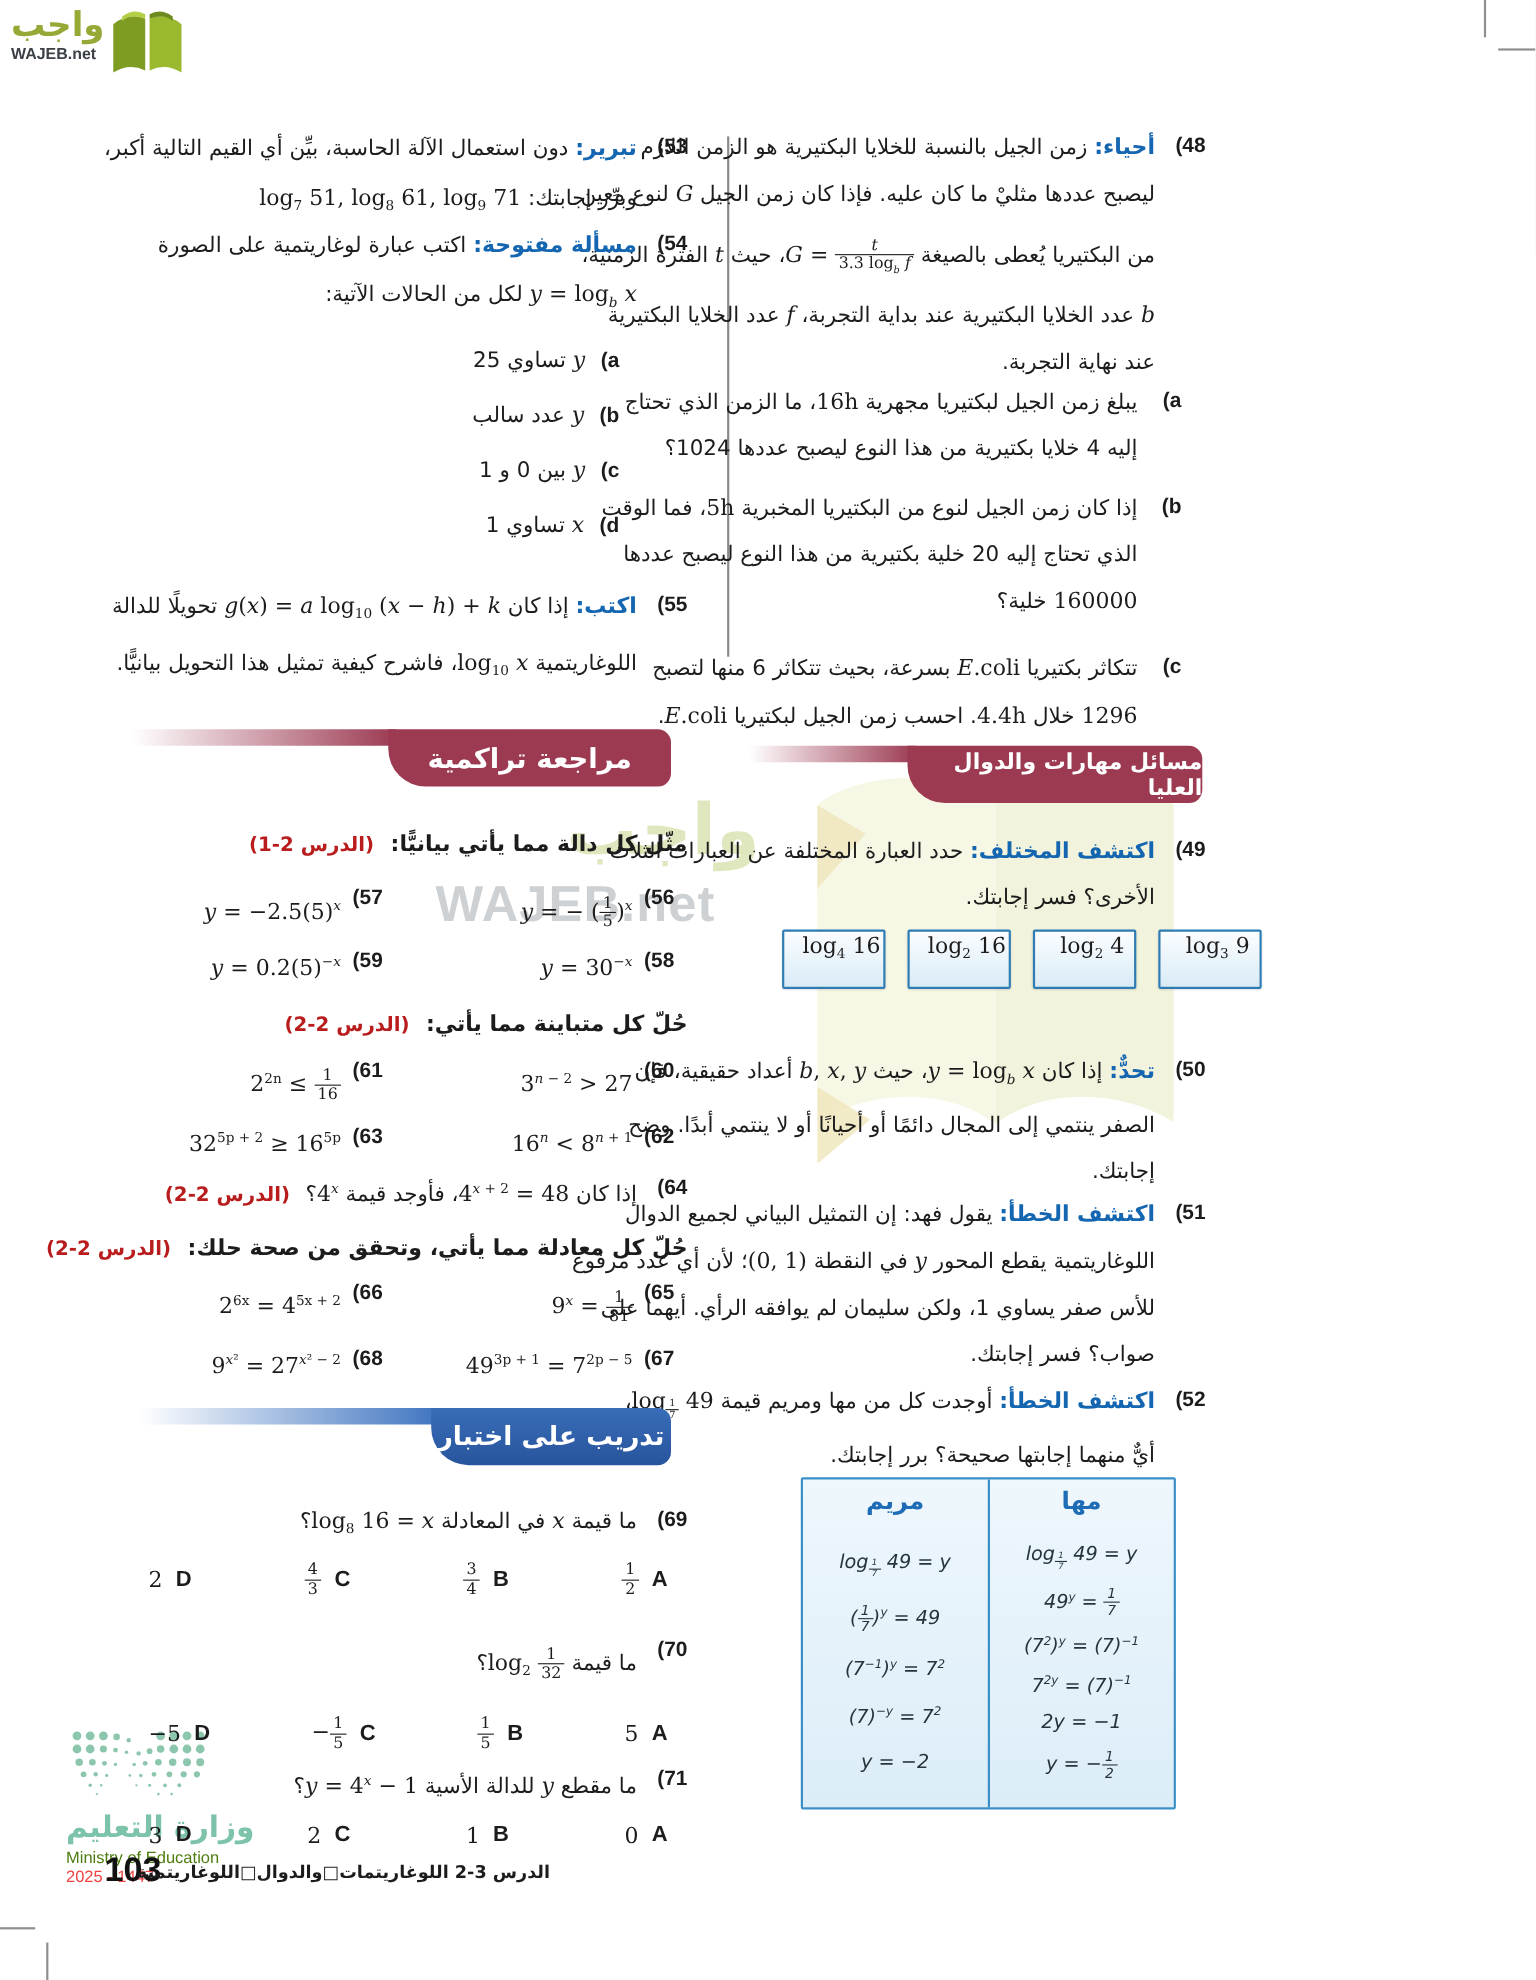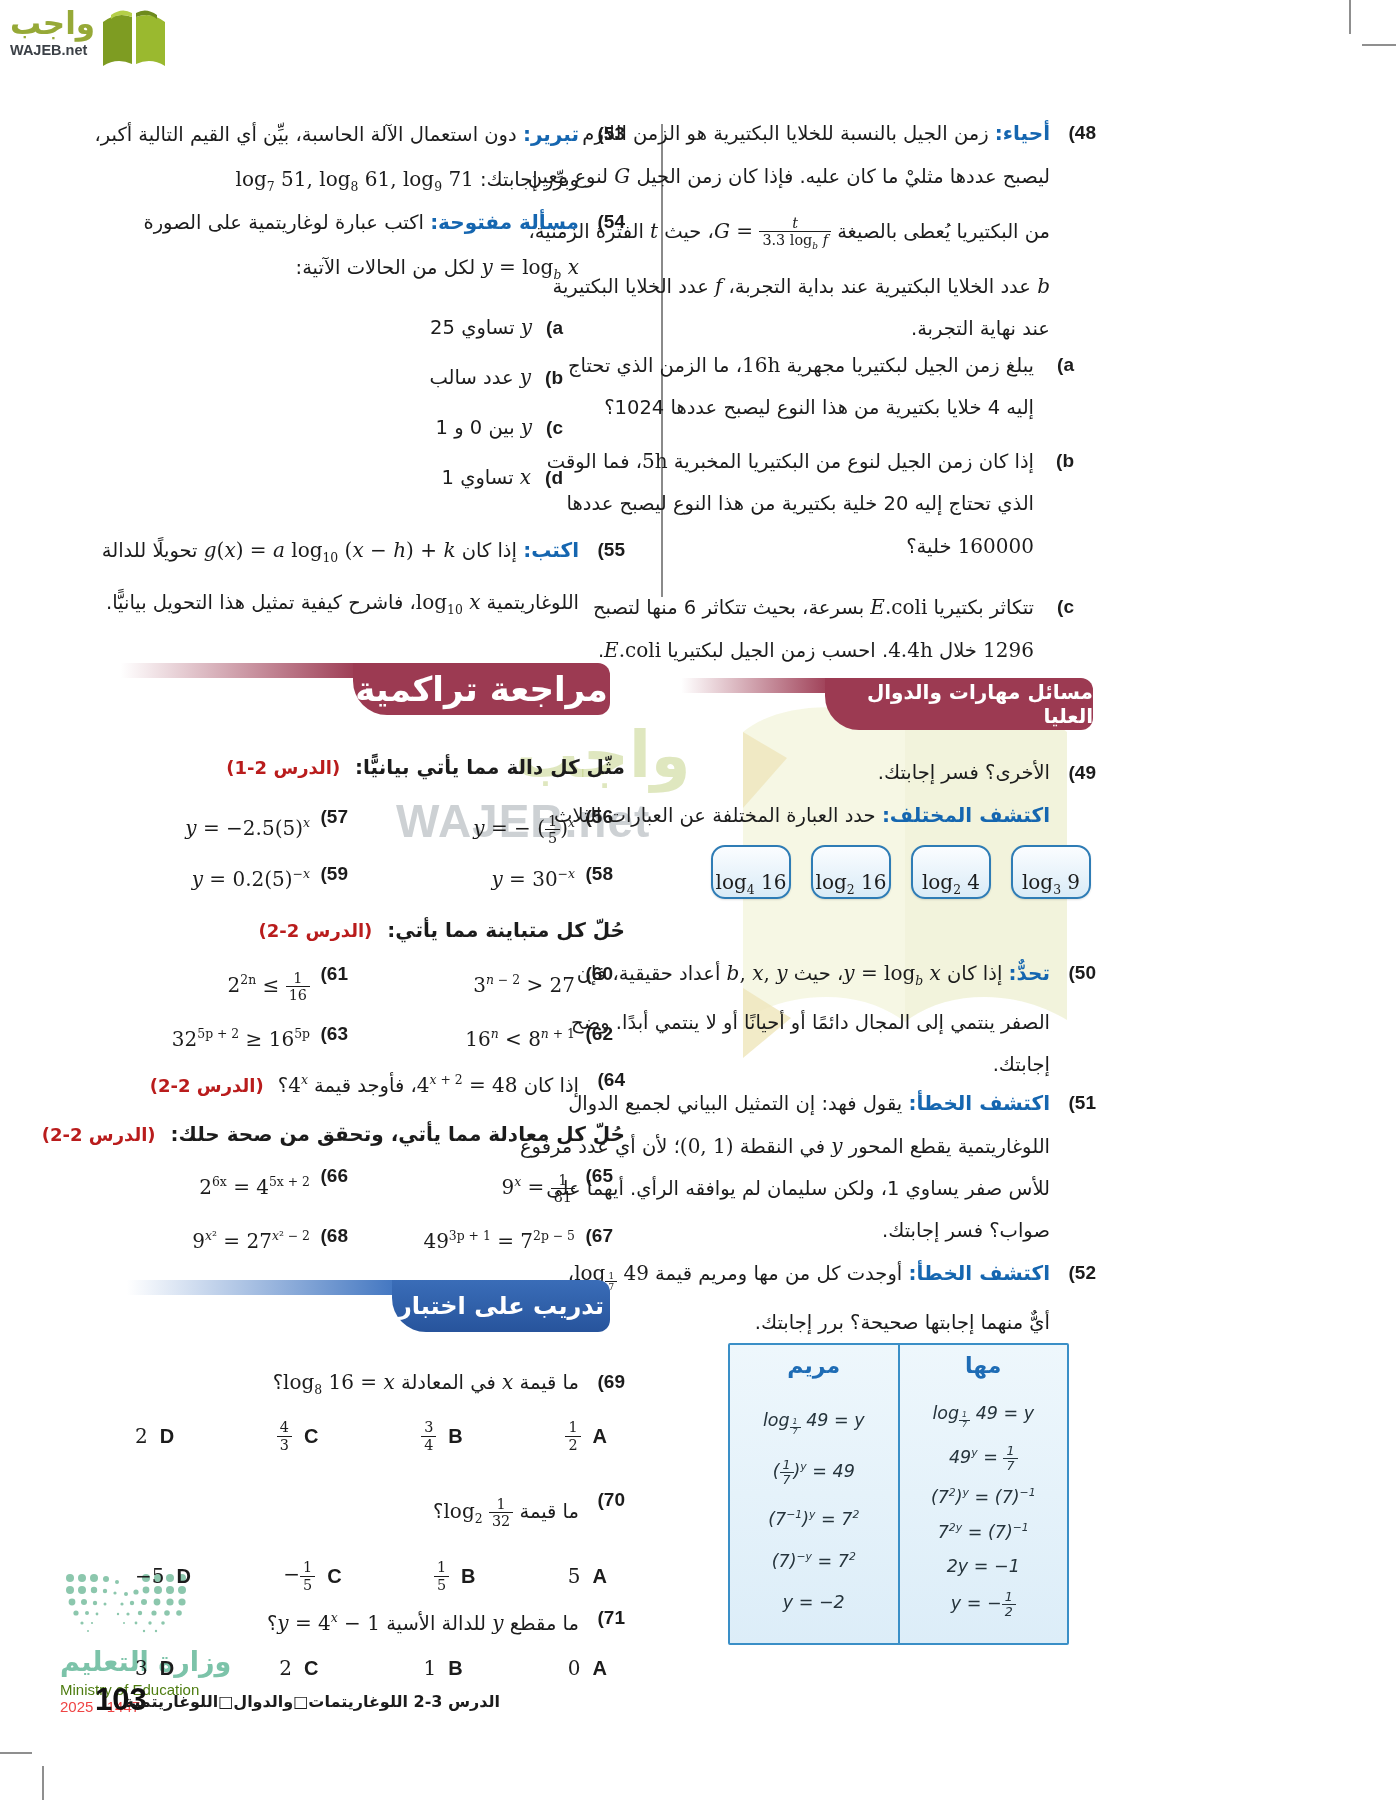--- a/index.html
+++ b/index.html
@@ -51,23 +51,23 @@
   .blue .pill{background:linear-gradient(180deg,#3a6db8 0%,#27549c 100%);}
   .blue .tail{background:linear-gradient(270deg,#3f74c0 0%,rgba(63,116,192,0) 92%);}
   
   .opts{position:absolute;left:0;right:0;display:flex;direction:rtl;justify-content:space-between;
         padding:0 18px 0 40px;align-items:center;height:56px;}
   .opt{display:flex;direction:rtl;align-items:center;gap:12px;}
   .letter{font-weight:bold;font-family:"Liberation Sans",sans-serif;font-size:20px;}
   .val{font-family:"DejaVu Serif",serif;font-size:20px;direction:ltr;unicode-bidi:isolate;}
   
   .log-boxes{position:absolute;left:43px;display:flex;direction:ltr;gap:20px;}
-  .log-box{width:76px;height:50px;border:2px solid #2e7cb5;border-radius:14px;
+  .log-box{width:76px;height:50px;border:2px solid #2e7cb5;border-radius:2px;
            background:linear-gradient(180deg,#fbfdff 0%,#d9ebf7 100%);
-           display:flex;align-items:flex-end;justify-content:center;box-shadow:0 1px 2px rgba(0,0,0,.12);}
+           display:flex;align-items:flex-start;justify-content:center;box-shadow:0 1px 2px rgba(0,0,0,.12);padding-left:14px;}
   
   .answers-table{position:absolute;left:60px;top:1343px;width:337px;height:298px;
            border:2.5px solid #3a8fc7;border-radius:2px;display:flex;direction:ltr;
            background:linear-gradient(180deg,#eef7fc 0%,#dcedf8 100%);z-index:2;}
   .t-col{flex:1;display:flex;flex-direction:column;padding:8px 4px 10px;}
   .t-col.first{border-right:2px solid #3a8fc7;}
   .t-head{text-align:center;color:#1e6cb5;font-weight:bold;font-size:22px;height:36px;}
   .t-body{flex:1;display:flex;flex-direction:column;justify-content:space-evenly;align-items:center;}
   .t-step{font-size:17.5px;font-style:italic;color:#26343c;}
   .t-step .math{font-family:"DejaVu Sans",sans-serif;font-size:17.5px;}
@@ -165,25 +165,25 @@
       <div class="line"><span class="math" dir="ltr">1296</span> خلال <span class="math" dir="ltr">4.4h</span>. احسب زمن الجيل لبكتيريا <span class="math" dir="ltr"><i>E</i>.coli</span>.</div>
     </div>
 
     <div class="banner maroon" style="top:678px;left:0;width:425px;">
       <div class="tail" style="right:260px;"></div>
       <div class="pill" style="width:268px;font-size:20px;">مسائل مهارات والدوال العليا</div>
     </div>
 
     <div class="prob" style="top:752px">
       <span class="num">(49</span>
-      <div class="line">الأخرى؟ فسر إجابتك.</div>
       <div class="line">
         <span class="tag">اكتشف المختلف:</span>
         <span>حدد العبارة المختلفة عن العبارات الثلاث</span>
       </div>
+      <div class="line">الأخرى؟ فسر إجابتك.</div>
     </div>
 
     <div class="log-boxes" style="top:845px">
       <div class="log-box">
           <span class="math" dir="ltr">log<sub>4</sub> 16</span>
         </div>
       <div class="log-box">
           <span class="math" dir="ltr">log<sub>2</sub> 16</span>
         </div>
       <div class="log-box">
@@ -304,21 +304,21 @@
       <span class="num">(55</span>
       <div class="line">
         <span class="tag">اكتب:</span>
         <span>إذا كان <span class="math" dir="ltr"><i>g</i>(<i>x</i>) = <i>a</i> log<sub>10</sub> (<i>x</i> − <i>h</i>) + <i>k</i></span> تحويلًا للدالة</span>
       </div>
       <div class="line">اللوغاريتمية <span class="math" dir="ltr">log<sub>10</sub> <i>x</i></span>، فاشرح كيفية تمثيل هذا التحويل بيانيًّا.</div>
     </div>
 
     <div class="banner maroon" style="top:663px;left:5px;width:510px;">
       <div class="tail" style="right:250px;"></div>
-      <div class="pill" style="width:257px;font-size:34px;">مراجعة تراكمية</div>
+      <div class="pill" style="width:257px;font-size:25px;">مراجعة تراكمية</div>
     </div>
 
     <div class="heading" style="top:745px">
       <span>مثّل كل دالة مما يأتي بيانيًّا:</span>
       <span class="lesson-ref">(الدرس 2-1)</span>
     </div>
 
     <div class="eq-row tall" style="top:793px">
       <div class="eq-cell">
         <span class="num">(56</span>

